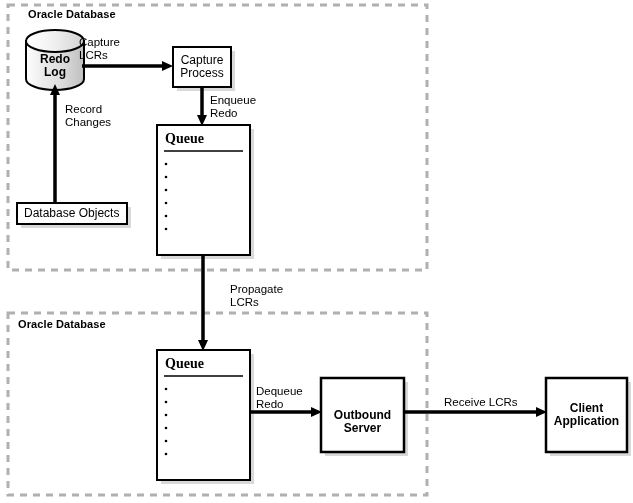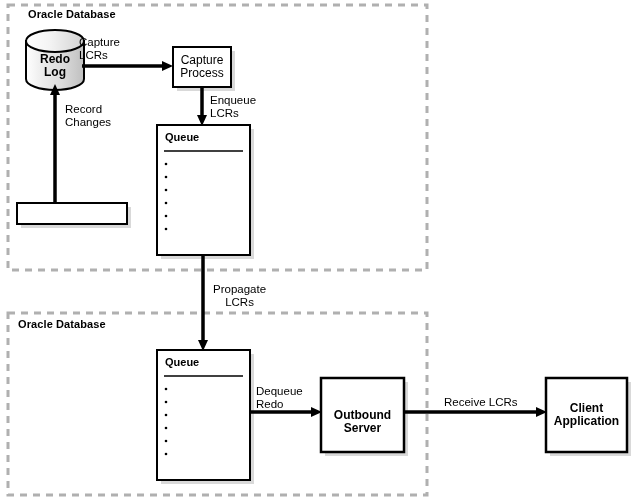--- a/index.html
+++ b/index.html
@@ -49,22 +49,22 @@
     text-align: center;
     white-space: pre-line;
     display: flex;
     align-items: center;
     justify-content: center;
   }
   .node-label.bold { font-weight: bold; }
   .node-label.plain-left { text-align: left; justify-content: flex-start; }
   .queue-title {
     position: absolute;
-    font-family: Liberation Sans, sans-serif;
-    font-size: 11px;
+    font-family: Liberation Serif, serif;
+    font-size: 14px;
     font-weight: bold;
     color: #000000;
   }
 </style>
 </head>
 <body>
 
 <div id="diagram-root">
 
   <svg id="diagram-svg" viewBox="0 0 633 503" xmlns="http://www.w3.org/2000/svg">
@@ -171,39 +171,40 @@
   <div class="container-label" style="left:18px; top:318px;">Oracle Database</div>
 
   <div class="node-label bold" style="left:26px; top:48px; width:58px; height:36px;">Redo
 Log</div>
 
   <div class="node-label" style="left:173px; top:47px; width:58px; height:40px;">Capture
 Process</div>
 
   <div class="queue-title" style="left:165px; top:131px;">Queue</div>
 
+  <div class="node-label plain-left" style="left:24px; top:203px; width:100px; height:21px;">Database Objects</div>
 
   <div class="queue-title" style="left:165px; top:356px;">Queue</div>
 
   <div class="node-label bold" style="left:321px; top:378px; width:83px; height:88px;">Outbound
 Server</div>
 
   <div class="node-label bold" style="left:546px; top:378px; width:81px; height:74px;">Client
 Application</div>
 
   <div class="edge-label" style="left:79px; top:36px;">Capture
 LCRs</div>
 
   <div class="edge-label" style="left:210px; top:94px;">Enqueue
-LCRs</div>
+Redo</div>
 
   <div class="edge-label" style="left:65px; top:103px;">Record
 Changes</div>
 
-  <div class="edge-label" style="left:213px; top:283px;text-align:center;">Propagate
+  <div class="edge-label" style="left:230px; top:283px;">Propagate
 LCRs</div>
 
   <div class="edge-label" style="left:256px; top:385px;">Dequeue
 Redo</div>
 
   <div class="edge-label" style="left:444px; top:396px;">Receive LCRs</div>
 
 </div>
 
 </body></html>

